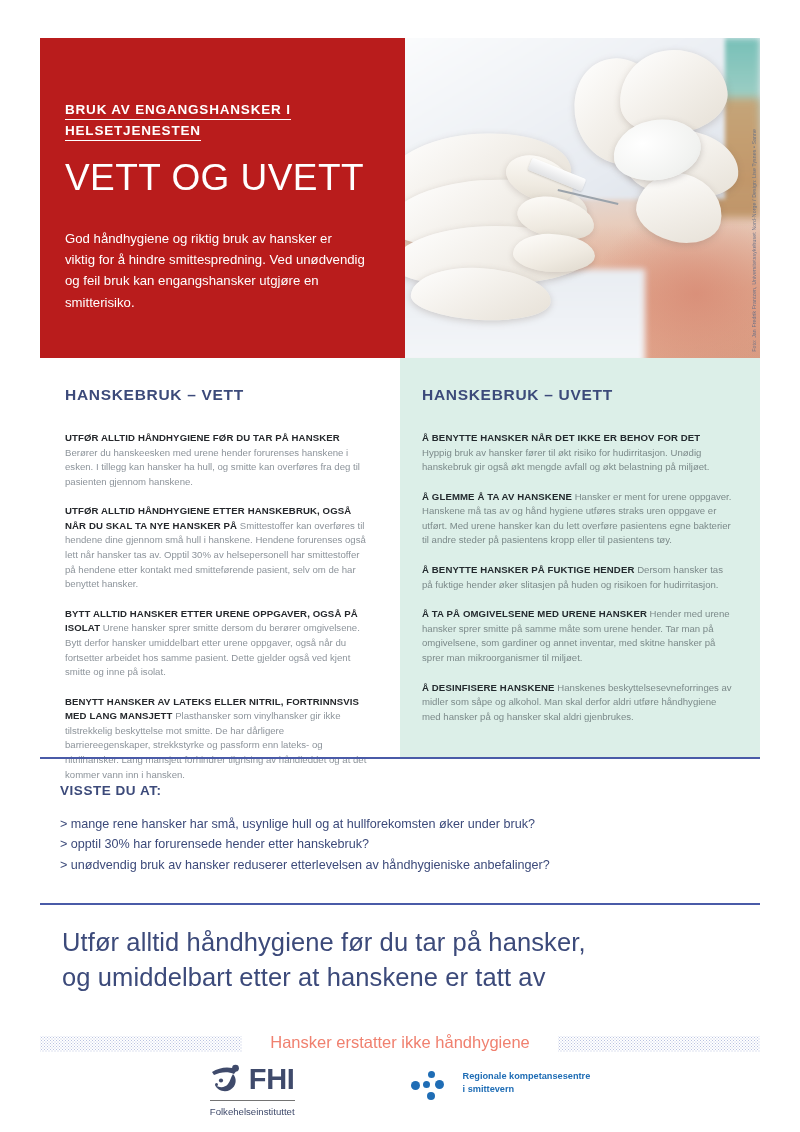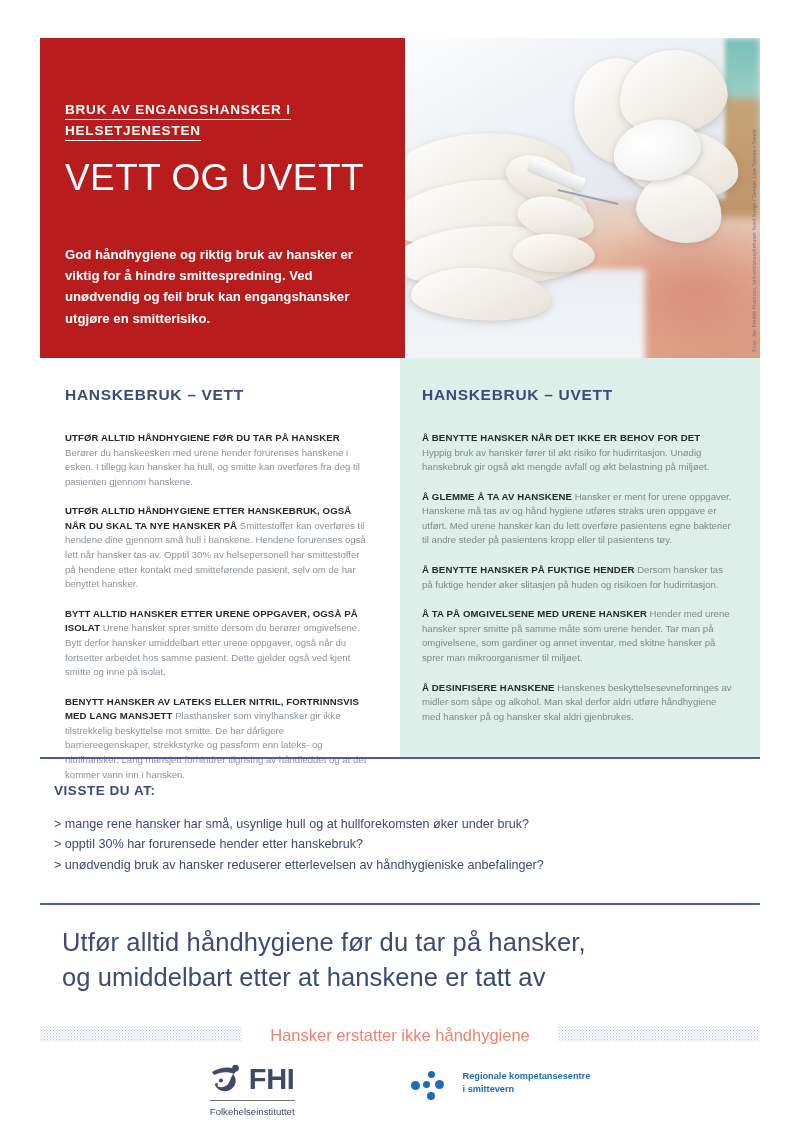--- a/index.html
+++ b/index.html
@@ -20,21 +20,21 @@
   .kicker {
     font-size:13.5px; font-weight:bold; letter-spacing:0.06em; line-height:1.55;
     text-transform:uppercase;
   }
   .kicker span { border-bottom:1.6px solid #fff; padding-bottom:2px; display:inline; }
   .hero-title {
     margin-top:17px; font-size:37px; font-weight:normal; letter-spacing:0.012em;
     line-height:1.05; white-space:nowrap;
   }
   .hero-sub {
-    margin-top:46px; font-size:13.2px; font-weight:bold; line-height:1.62; max-width:300px;
+    margin-top:30px; font-size:13.2px; font-weight:normal; line-height:1.62; max-width:300px;
   }
 
   
   .hero-photo { position:relative; width:355px; height:320px; overflow:hidden; background:#e9d9cf; }
   .ph-bg {
     position:absolute; inset:0;
     background:
       radial-gradient(ellipse 150px 120px at 82% 80%, rgba(216,140,118,0.85), rgba(216,140,118,0) 70%),
       radial-gradient(ellipse 210px 150px at 58% 92%, #e3a78e, rgba(227,167,142,0) 72%),
       linear-gradient(175deg,#eef1f4 0%,#e7eaef 26%,#dfe3e8 40%,#e8cdbd 58%,#e0a98f 80%,#d99c82 100%);
@@ -103,34 +103,34 @@
   .blk p { font-size:9.6px; line-height:1.52; color:#8d949b; }
   .col-uvett .blk b { color:#232a2e; }
   .col-uvett .blk span, .col-uvett .blk p { color:#7c8a8a; }
 
   
   .rule { position:absolute; left:40px; width:720px; height:2px; background:#4a5ba8; }
   .rule-1 { top:757px; }
   .rule-2 { top:903px; }
 
   
-  .know { position:absolute; left:54px; top:783px; width:700px; color:#3c4a7a; }
+  .know { position:absolute; left:60px; top:783px; width:700px; color:#3c4a7a; }
   .know-title { font-size:13.5px; font-weight:bold; letter-spacing:.04em; margin-bottom:16px; }
   .know li { list-style:none; font-size:12.6px; line-height:1.62; }
 
   
   .statement {
     position:absolute; left:62px; top:925px; width:700px;
     color:#3c4a7a; font-size:25.5px; line-height:1.36; letter-spacing:.004em;
   }
 
   
   .slogan-row {
     position:absolute; left:40px; top:1026px; width:720px; height:26px;
-    display:flex; align-items:flex-start; gap:28px;
+    display:flex; align-items:flex-end; gap:28px;
   }
   .dots {
     flex:1; height:16px;
     background-image:
       radial-gradient(#b9c2e0 .55px, transparent .6px),
       radial-gradient(#b9c2e0 .55px, transparent .6px);
     background-size:3px 3px, 3px 3px;
     background-position:0 0, 1.5px 1.5px;
   }
   .slogan { color:#f0806f; font-size:16.5px; white-space:nowrap; }

